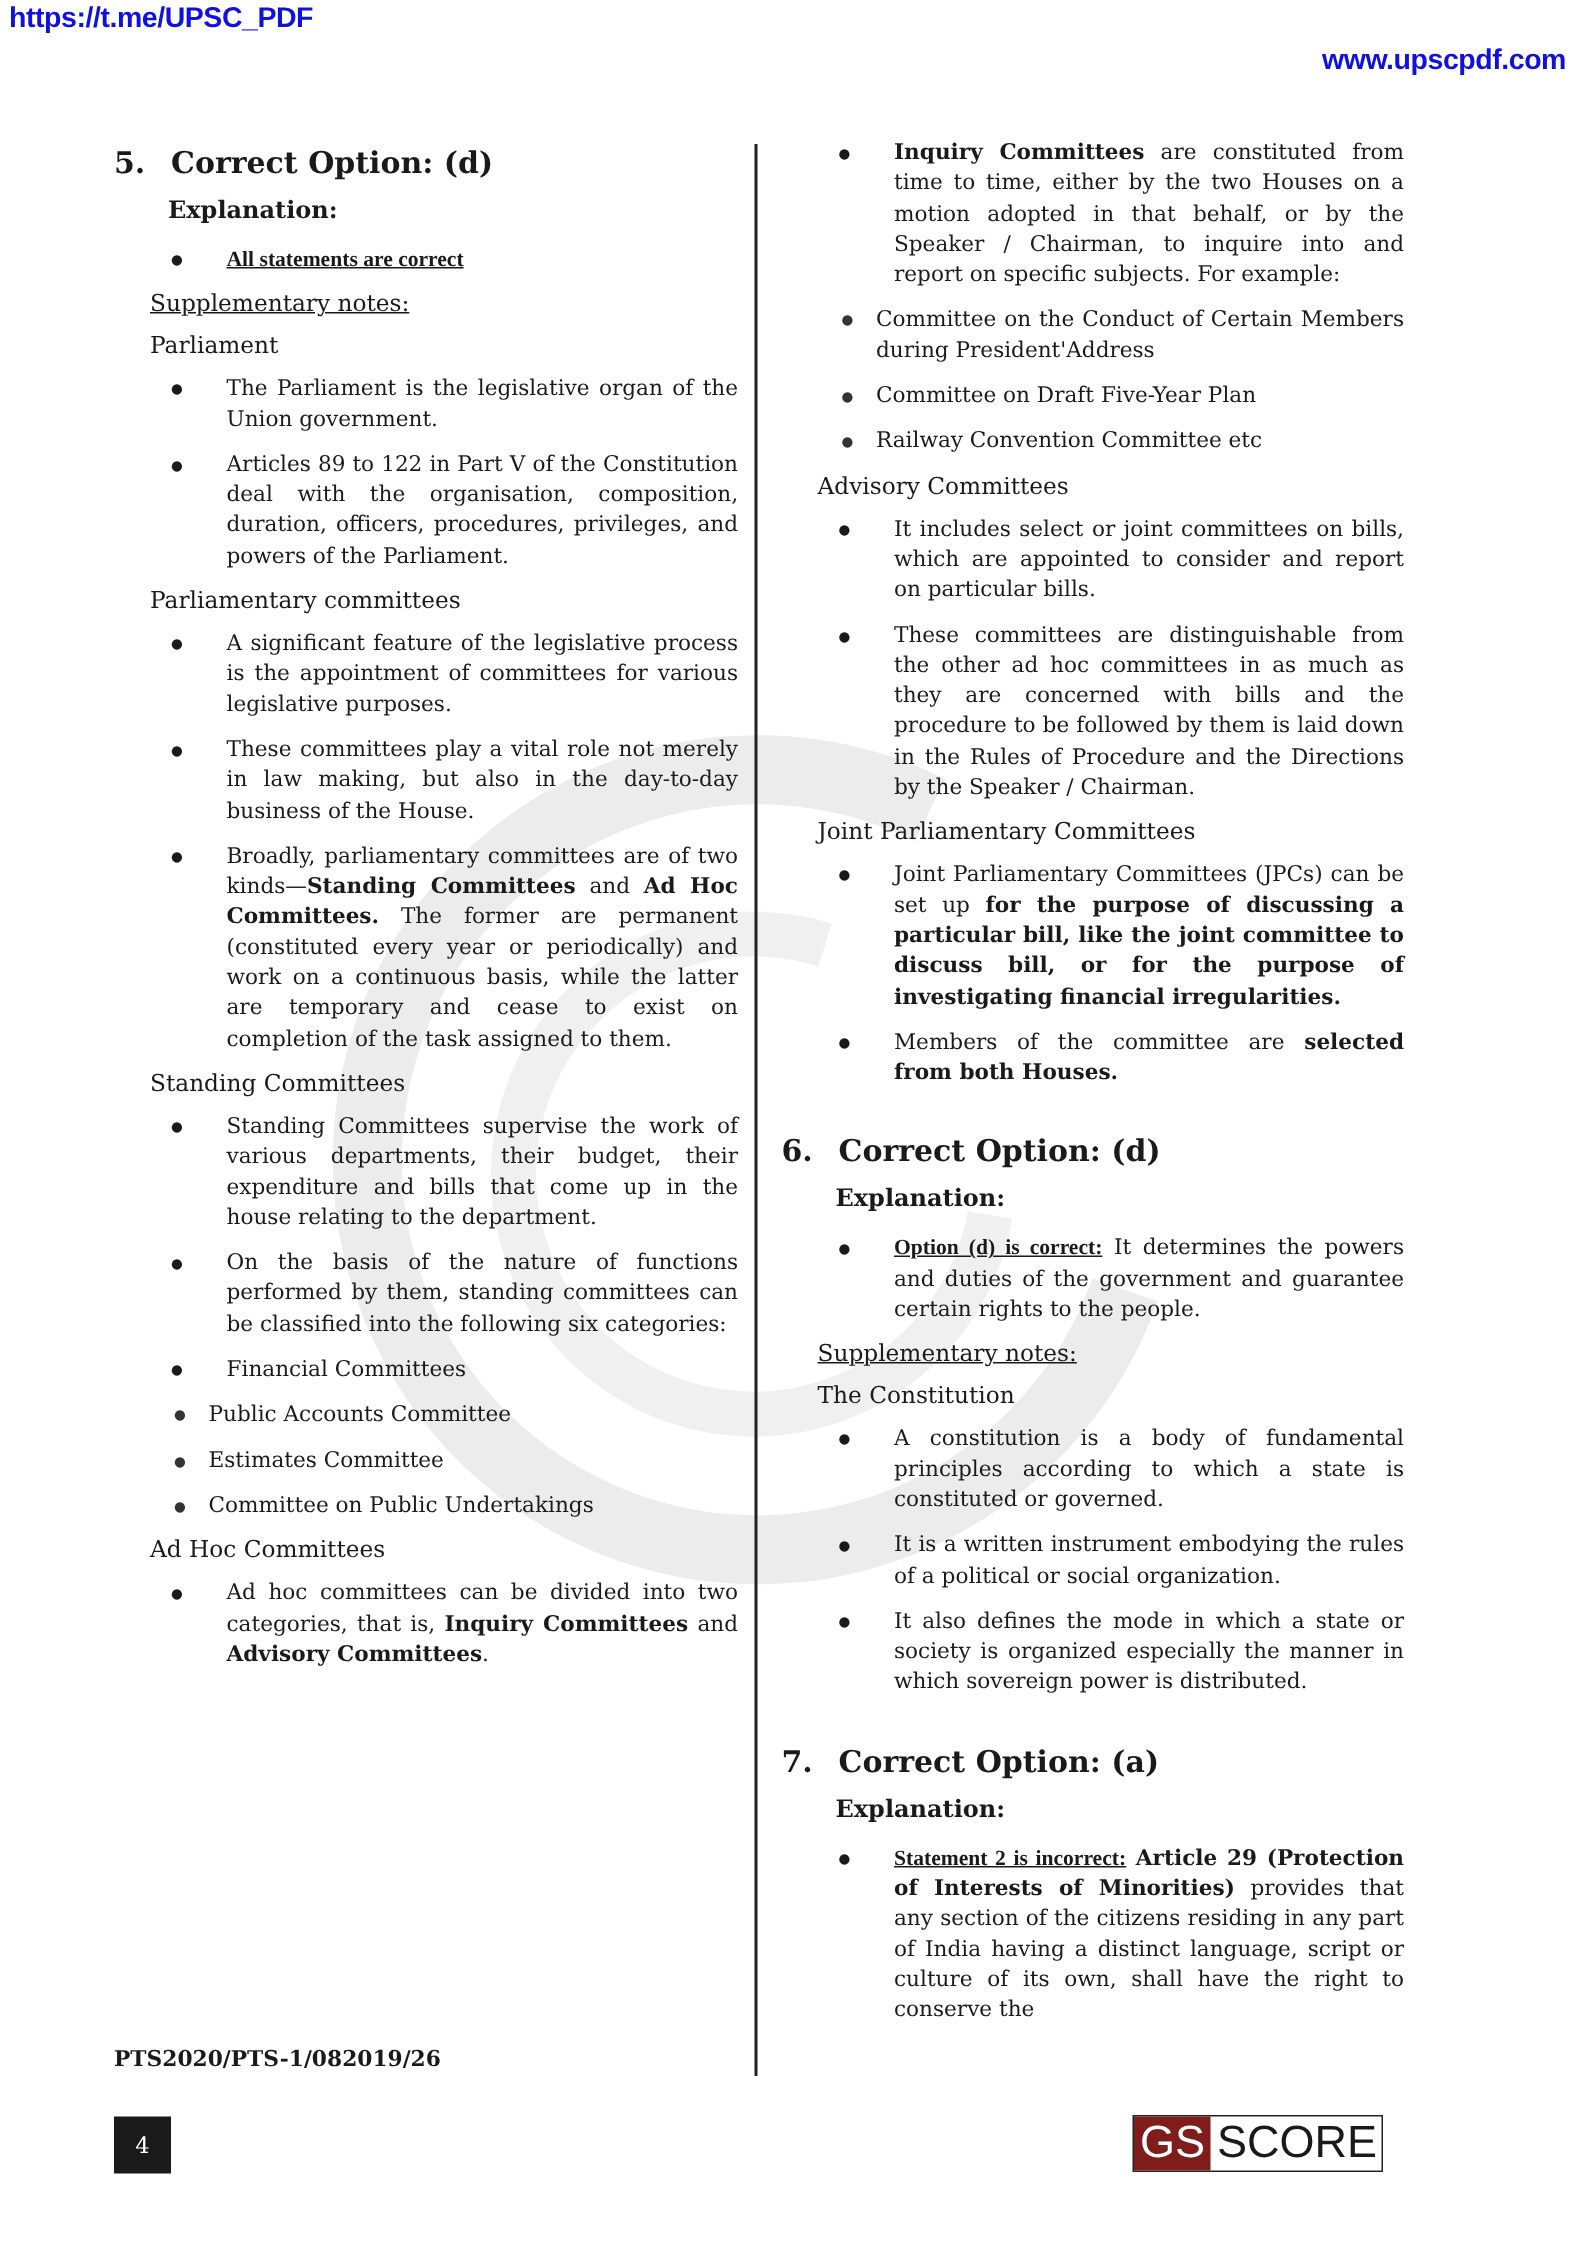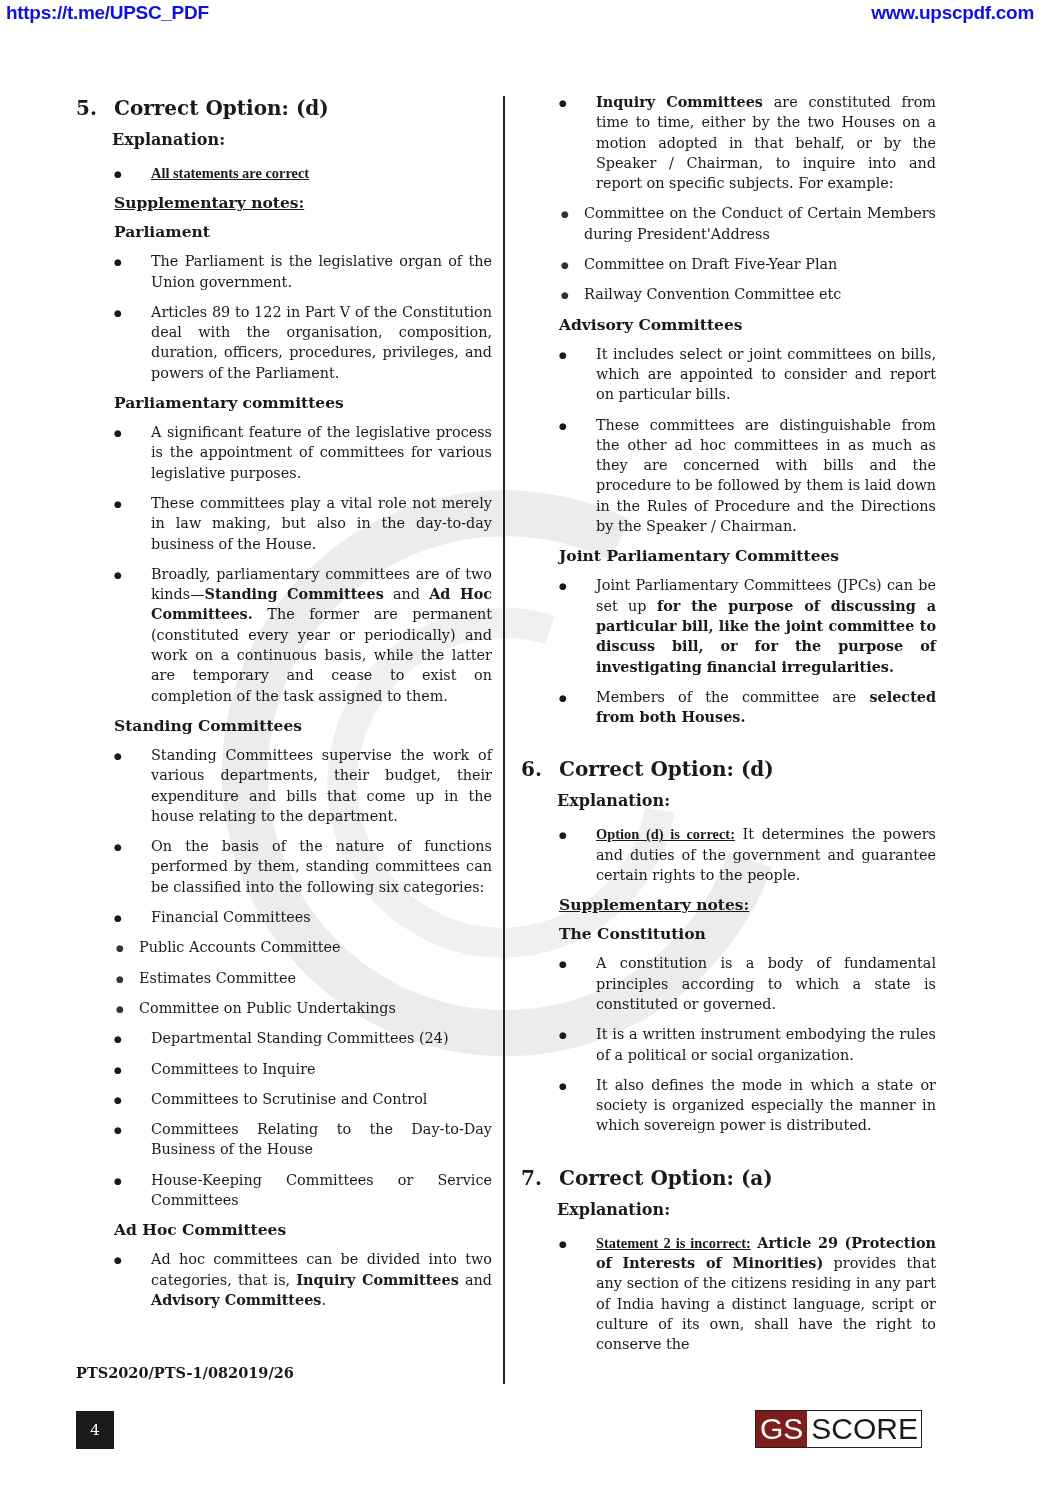--- a/index.html
+++ b/index.html
@@ -1,29 +1,29 @@
 <!DOCTYPE html>
 <html><head>
 <meta charset="utf-8">
 <style>
   html, body { margin:0; padding:0; background:#fff; }
   body { width:1058px; height:1497px; position:relative; overflow:hidden;
          font-family:"DejaVu Serif","Liberation Serif",serif; color:#1a1a1a; }
   .toplink { position:absolute; top:2px; font-family:"Liberation Sans",sans-serif; font-weight:bold;
              font-size:19px; color:#1010e0; text-decoration:none; letter-spacing:-0.3px; }
   #tl-left { left:6px; }
-  #tl-right { right:24px; }
+  #tl-right { right:14px;margin-top:28px; }
   .col { position:absolute; top:92px; width:378px; }
   #col-left { left:76px; width:416px; }
   #col-right { left:521px; width:415px; }
   .divider { position:absolute; left:503px; top:96px; width:2px; height:1288px; background:#222; }
   .qhead { display:flex; font-weight:bold; font-size:20px; margin:4px 0 10px 0; }
   .qnum { width:38px; }
   .expl { font-weight:bold; font-size:16px; margin:0 0 14px 36px; }
-  .subh { font-weight:bold; font-size:15.5px; margin:0 0 10px 38px; }
+  .subh { font-weight:normal; font-size:15.5px; margin:0 0 10px 24px; }
   .subh.u { text-decoration:underline; }
   ul { list-style:none; margin:0; padding:0; }
   li.b { position:relative; padding-left:75px; font-size:14.4px; line-height:20.3px;
          text-align:justify; margin-bottom:10px; }
   li.b::before { content:"\25CF"; position:absolute; left:38px; top:1px; font-size:9px; }
   li.sb { position:relative; padding-left:63px; font-size:14.4px; line-height:20.3px;
           text-align:justify; margin-bottom:10px; }
   li.sb::before { content:"\25CF"; position:absolute; left:40px; top:1px; font-size:9px; color:#333; }
   .ulbold { font-weight:bold; text-decoration:underline;font-family:Liberation Serif, serif; }
   .bold { font-weight:bold; }
@@ -75,27 +75,20 @@
   <ul>
     <li class="b">Standing Committees supervise the work of various departments, their budget, their expenditure and bills that come up in the house relating to the department.</li>
     <li class="b">On the basis of the nature of functions performed by them, standing committees can be classified into the following six categories:</li>
     <li class="b">Financial Committees</li>
   </ul>
   <ul>
     <li class="sb">Public Accounts Committee</li>
     <li class="sb">Estimates Committee</li>
     <li class="sb">Committee on Public Undertakings</li>
   </ul>
-  <ul>
-    <li class="b">Departmental Standing Committees (24)</li>
-    <li class="b">Committees to Inquire</li>
-    <li class="b">Committees to Scrutinise and Control</li>
-    <li class="b">Committees Relating to the Day-to-Day Business of the House</li>
-    <li class="b">House-Keeping Committees or Service Committees</li>
-  </ul>
   <div class="subh">Ad Hoc Committees</div>
   <ul>
     <li class="b"><span>Ad hoc committees can be divided into two categories, that is, </span><span class="bold">Inquiry Committees</span><span> and </span><span class="bold">Advisory Committees</span><span>.</span></li>
   </ul>
 </div>
 
 <div class="col" id="col-right">
   <ul>
     <li class="b"><span class="bold">Inquiry Committees</span><span> are constituted from time to time, either by the two Houses on a motion adopted in that behalf, or by the Speaker / Chairman, to inquire into and report on specific subjects. For example:</span></li>
   </ul>

